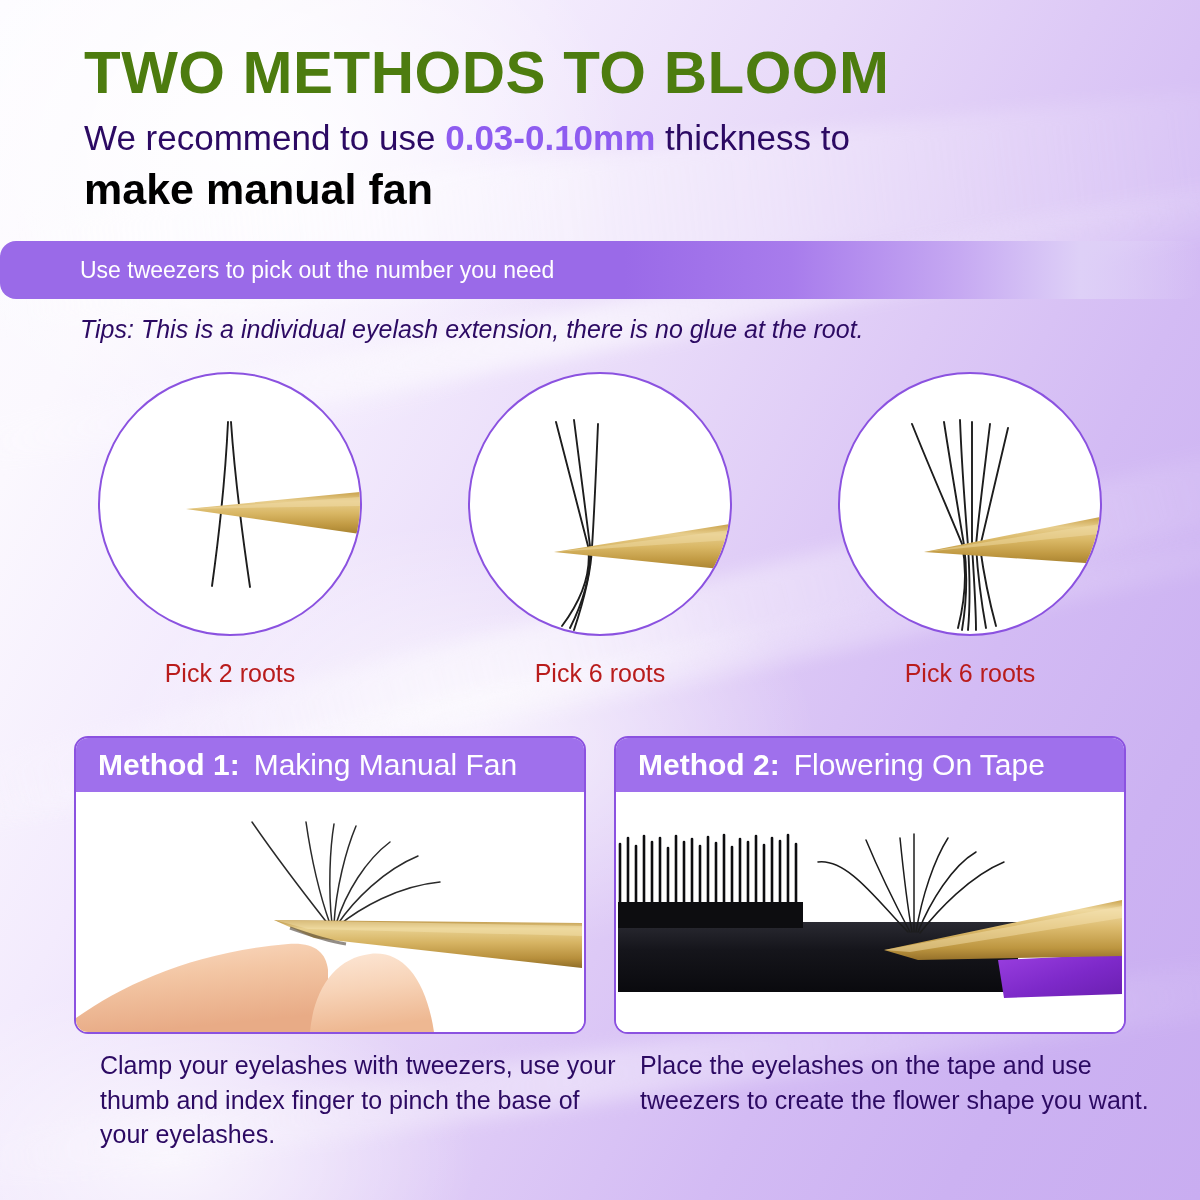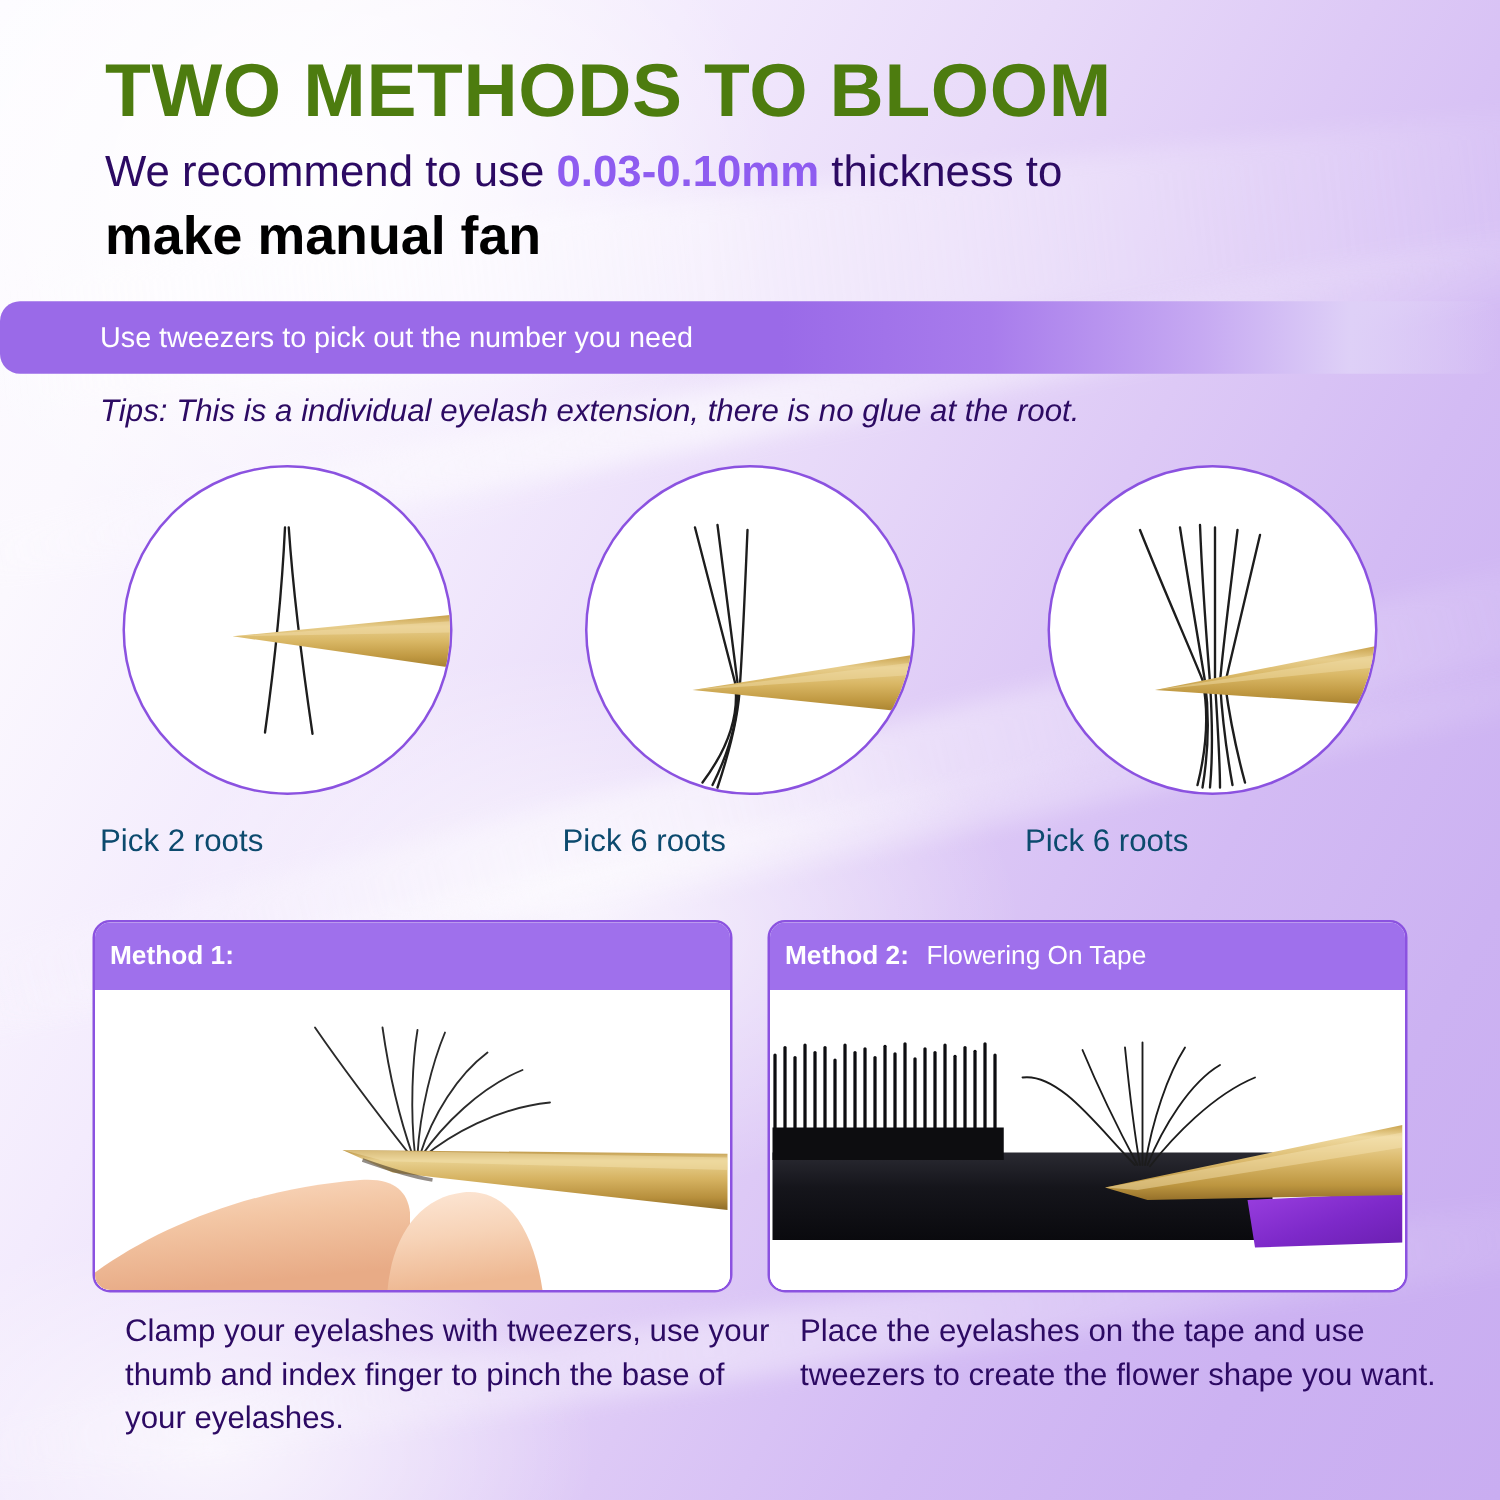--- a/index.html
+++ b/index.html
@@ -117,45 +117,45 @@
     border-radius: 50%;
     border: 2px solid #8b52e0;
     background: #ffffff;
     overflow: hidden;
     position: relative;
     margin: 0 auto;
   }
   .circle svg { display: block; width: 100%; height: 100%; }
   .circle-caption {
     margin-top: 23px;
-    text-align: left;
+    text-align: center;
     font-size: 25px;
-    color: #0c4a6e;
+    color: #b91c1c;
   }
 
   
   .method-card {
     position: absolute;
     top: 736px;
     width: 508px;
     border: 2px solid #8b52e0;
     border-radius: 14px;
     overflow: hidden;
     background: #ffffff;
   }
   #method-1 { left: 74px; }
   #method-2 { left: 614px; }
   .method-header {
     height: 54px;
     background: #9f70ec;
     display: flex;
     align-items: center;
-    padding-left: 12px;
+    padding-left: 22px;
     color: #ffffff;
-    font-size: 21px;
+    font-size: 30px;
   }
   .method-header .m-label { font-weight: bold; }
   .method-header .m-title { margin-left: 14px; font-weight: normal; }
   .method-photo {
     height: 240px;
     background: #ffffff;
     position: relative;
     overflow: hidden;
   }
   .method-photo svg { display: block; width: 100%; height: 100%; }
@@ -272,20 +272,21 @@
       </svg>
     </div>
     <div class="circle-caption">Pick 6 roots</div>
   </div>
 
 </div>
 
 <div class="method-card" id="method-1">
   <div class="method-header">
     <span class="m-label">Method 1:</span>
+    <span class="m-title">Making Manual Fan</span>
   </div>
   <div class="method-photo">
     <svg viewBox="0 0 504 240" xmlns="http://www.w3.org/2000/svg">
       <defs>
         <linearGradient id="goldM1" x1="0" y1="0" x2="0" y2="1">
           <stop offset="0%" stop-color="#bb9343"></stop>
           <stop offset="18%" stop-color="#e8d08f"></stop>
           <stop offset="48%" stop-color="#d6b362"></stop>
           <stop offset="80%" stop-color="#b78f3c"></stop>
           <stop offset="100%" stop-color="#8f6d27"></stop>

